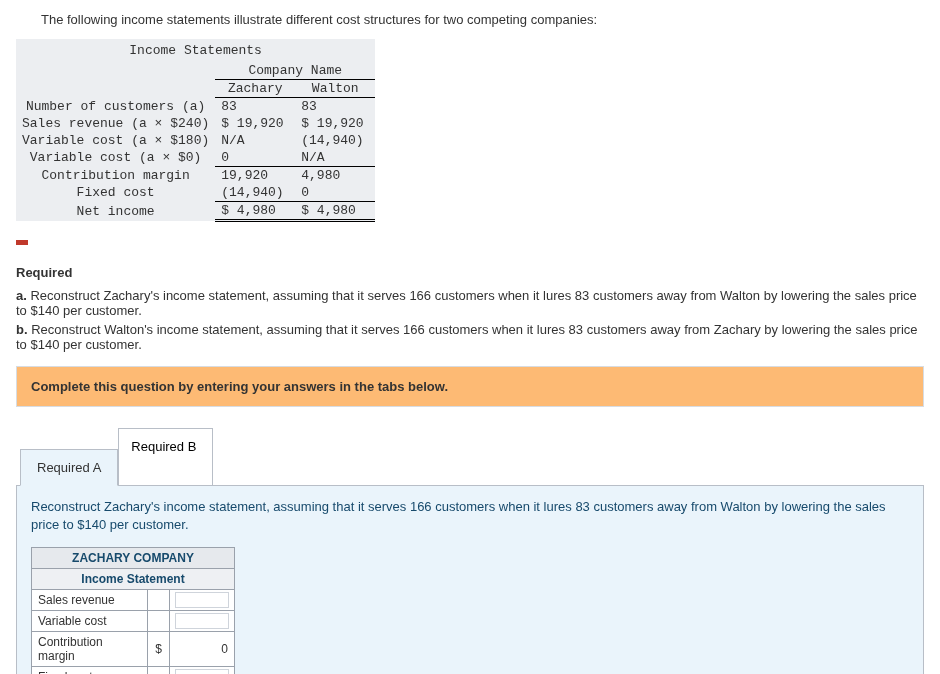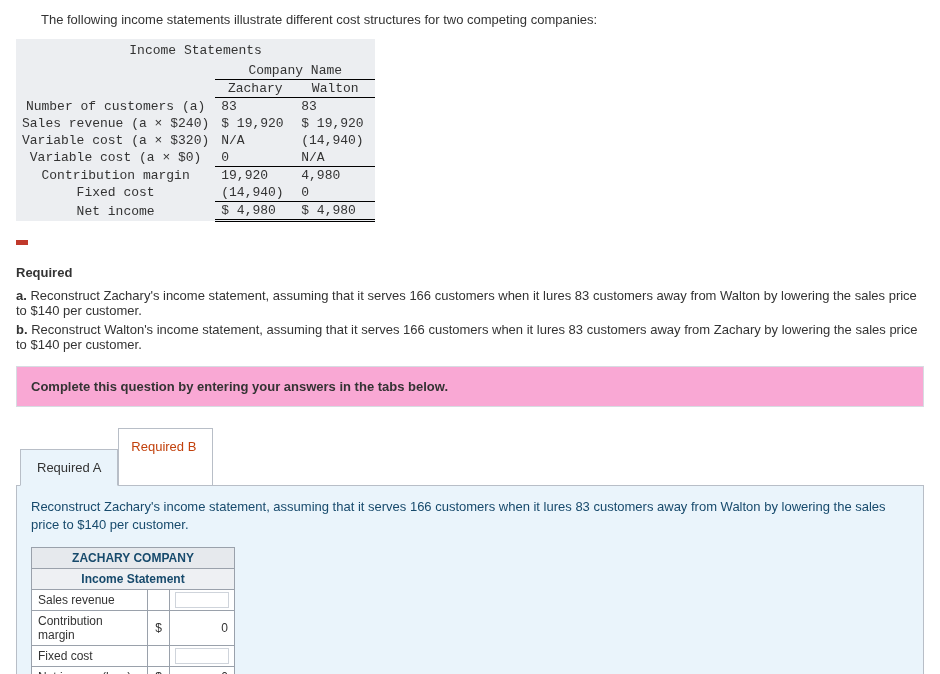--- a/index.html
+++ b/index.html
@@ -28,38 +28,38 @@
   .is-table .num { width: 80px; }
   .is-table .hdr { text-align: center; }
   .is-table .title-row td { padding-top:4px; padding-bottom:4px; }
   .b-bottom { border-bottom: 1px solid #000; }
   .dbl-bottom { border-bottom: 3px double #000; }
 
   .section-heading { font-weight: bold; margin: 20px 0 8px 0; }
   .req-label { font-weight: bold; }
 
   .instruction-box {
-    background: #f9a8d4;
+    background: #fdba74;
     border: 1px solid #d7dce2;
     padding: 12px 14px;
     font-weight: bold;
     margin-bottom: 20px;
   }
 
   .tabrow { display: flex; gap:0; margin-left: 4px; }
   .tab {
     border: 1px solid #b8bec7;
     padding: 10px 16px;
     font-size: 13px;
     background: #fff;
     cursor: pointer;
     position: relative;
     top: 1px;
   }
-  .tab.inactive { background: #fff; color:#c2410c;padding-left:12px; }
+  .tab.inactive { background: #fff; color:#000000;padding-left:12px; }
   .tab.active { border-bottom: 1px solid #eaf4fb; background:#eaf4fb; z-index:2;margin-top:21px; }
   .tab-panel {
     border: 1px solid #b8bec7;
     background: #eaf4fb;
     padding: 12px 14px 18px 14px;
   }
   .panel-text { color: #174a6c; margin-bottom: 14px; line-height:1.35; }
 
   .ans-table { border-collapse: collapse; background:#c4b5fd; }
   .ans-table td, .ans-table th {
@@ -106,21 +106,21 @@
         <td class="label">Number of customers (a)</td>
         <td class="num">83</td>
         <td class="num">83</td>
       </tr>
   <tr>
         <td class="label">Sales revenue (a × $240)</td>
         <td class="num">$ 19,920</td>
         <td class="num">$ 19,920</td>
       </tr>
   <tr>
-        <td class="label">Variable cost (a × $320)</td>
+        <td class="label">Variable cost (a × $180)</td>
         <td class="num">N/A</td>
         <td class="num">(14,940)</td>
       </tr>
   <tr>
         <td class="label">Variable cost (a × $0)</td>
         <td class="num b-bottom">0</td>
         <td class="num b-bottom">N/A</td>
       </tr>
   <tr>
         <td class="label">Contribution margin</td>
@@ -165,20 +165,25 @@
         </tr>
     <tr>
           <th class="stmt" colspan="3">Income Statement</th>
         </tr>
     <tr>
       <td class="rowlabel">Sales revenue</td>
       <td class="currency"></td>
       <td class="amount"><input value="" style=""></td>
     </tr>
     <tr>
+      <td class="rowlabel">Variable cost</td>
+      <td class="currency"></td>
+      <td class="amount"><input value="" style=""></td>
+    </tr>
+    <tr>
       <td class="rowlabel">Contribution margin</td>
       <td class="currency">$</td>
       <td class="amount">0</td>
     </tr>
     <tr>
       <td class="rowlabel">Fixed cost</td>
       <td class="currency"></td>
       <td class="amount"><input value="" style=""></td>
     </tr>
     <tr>

